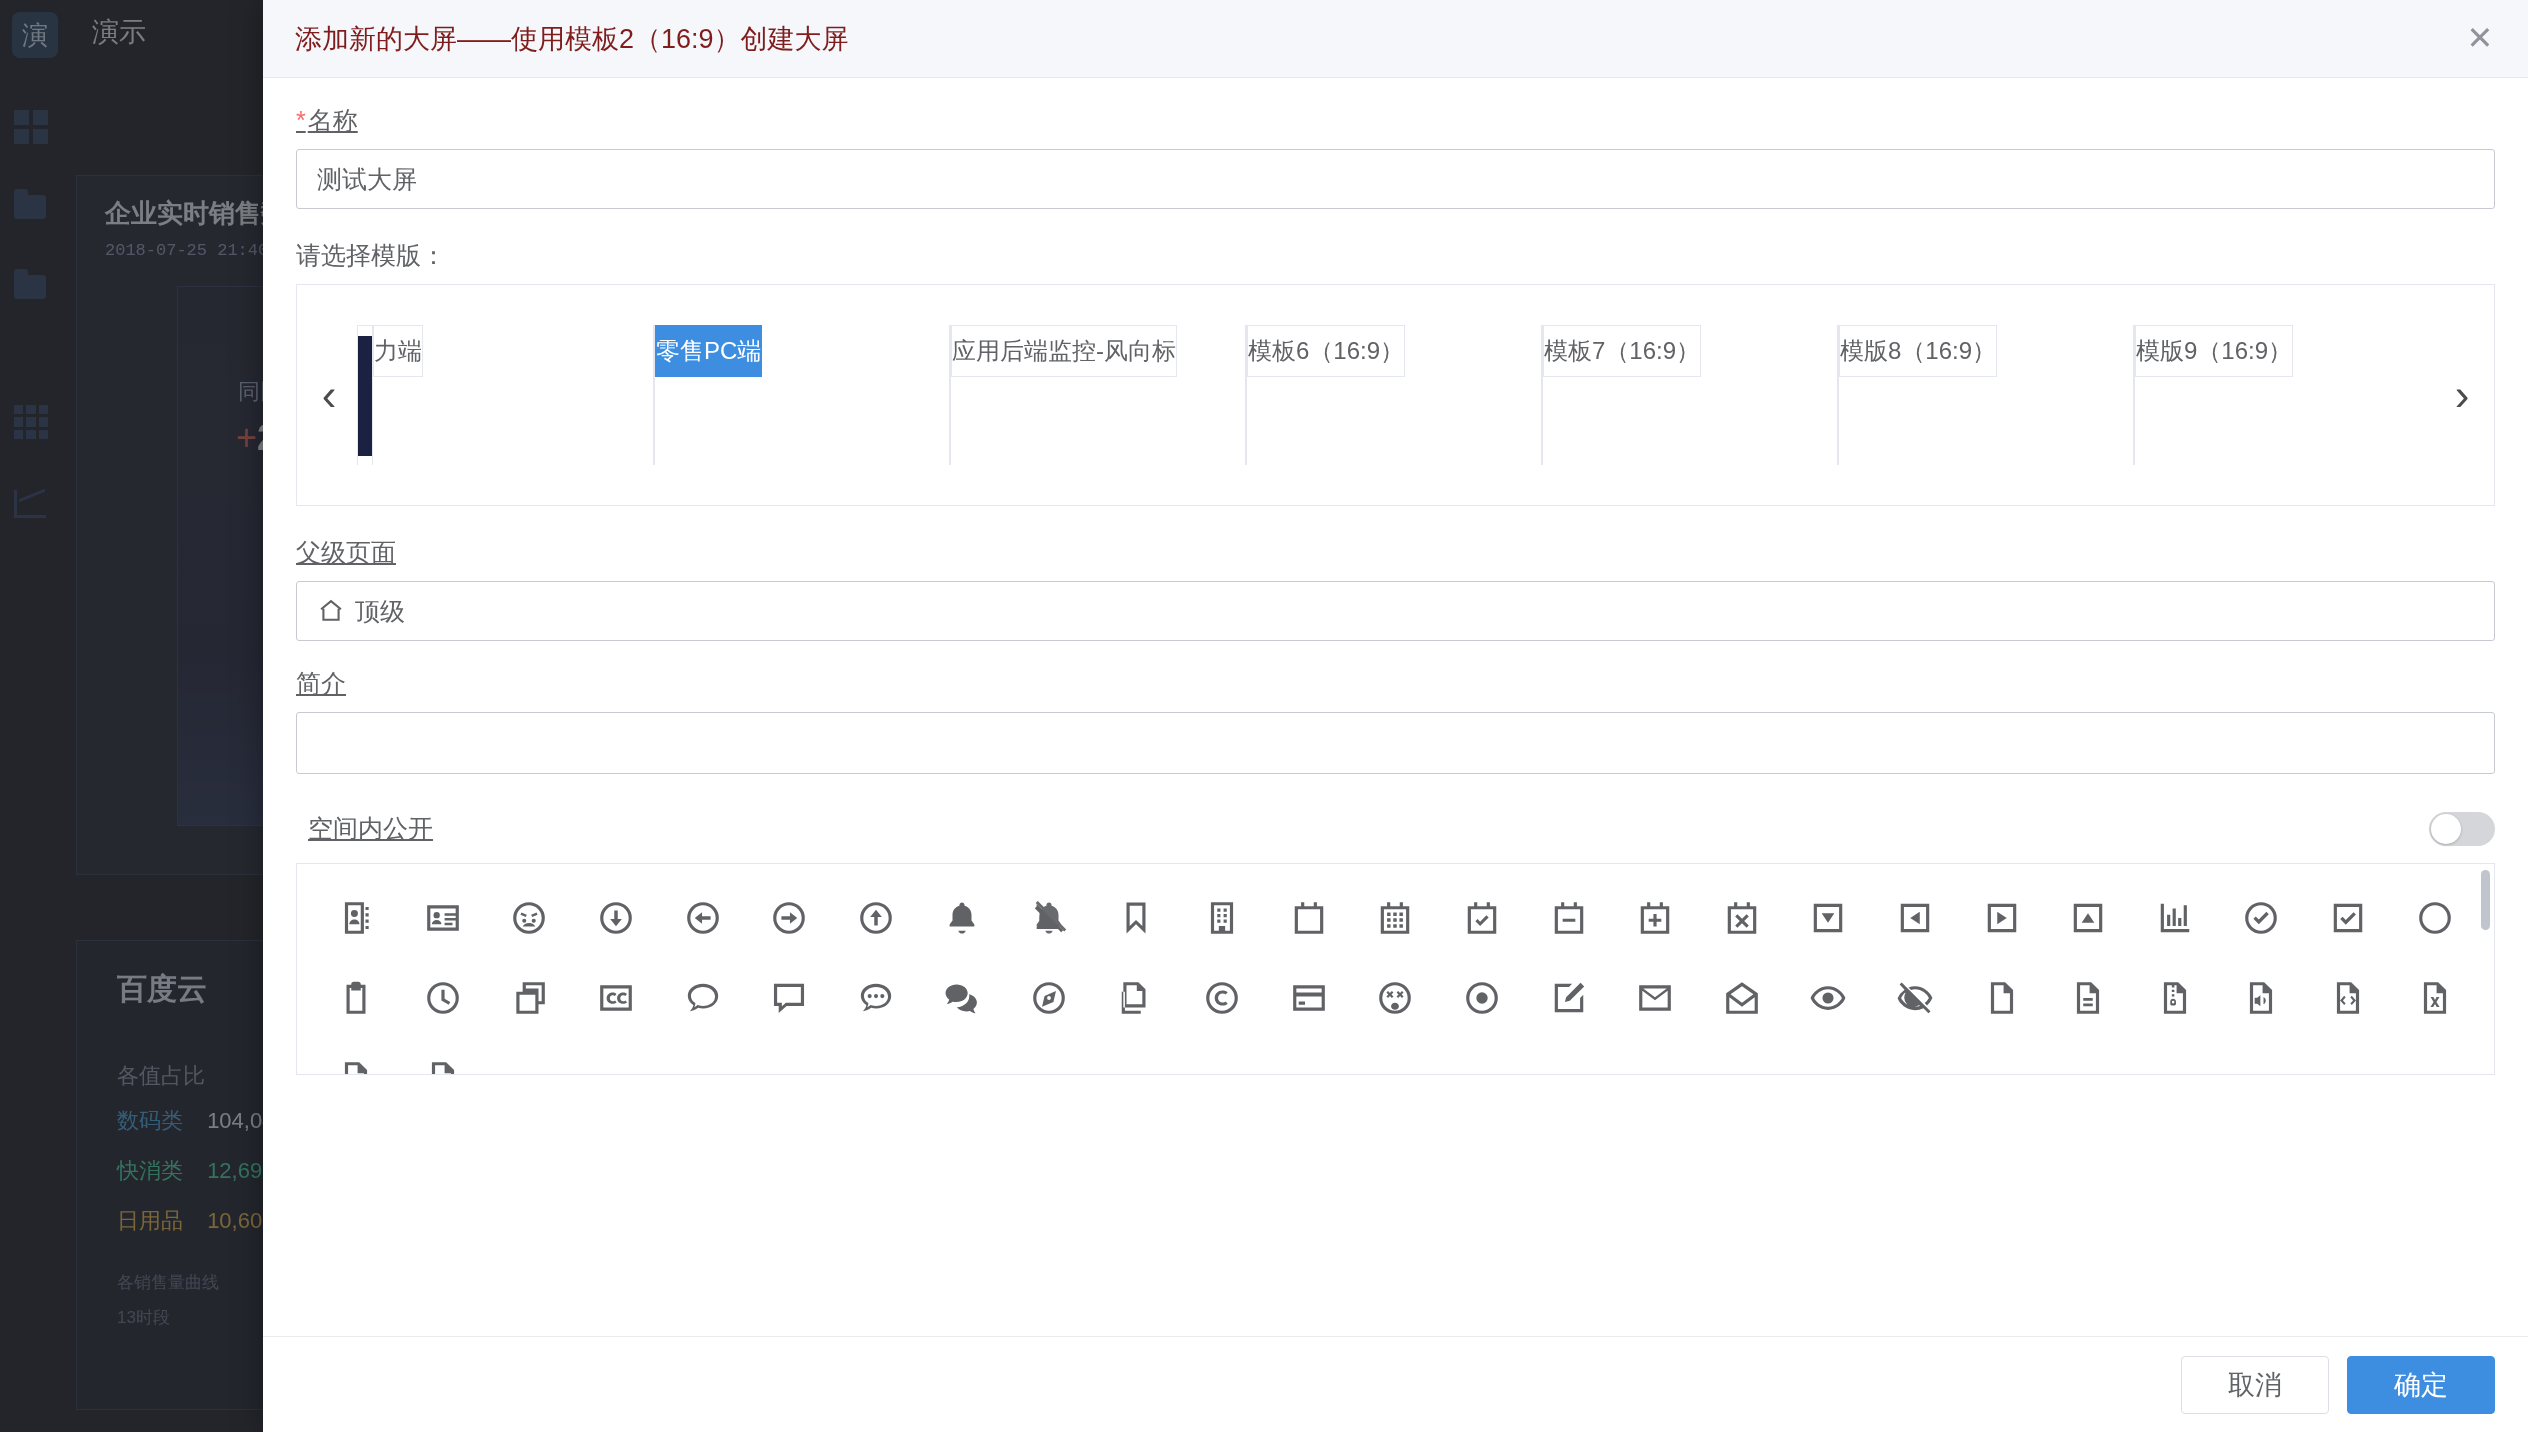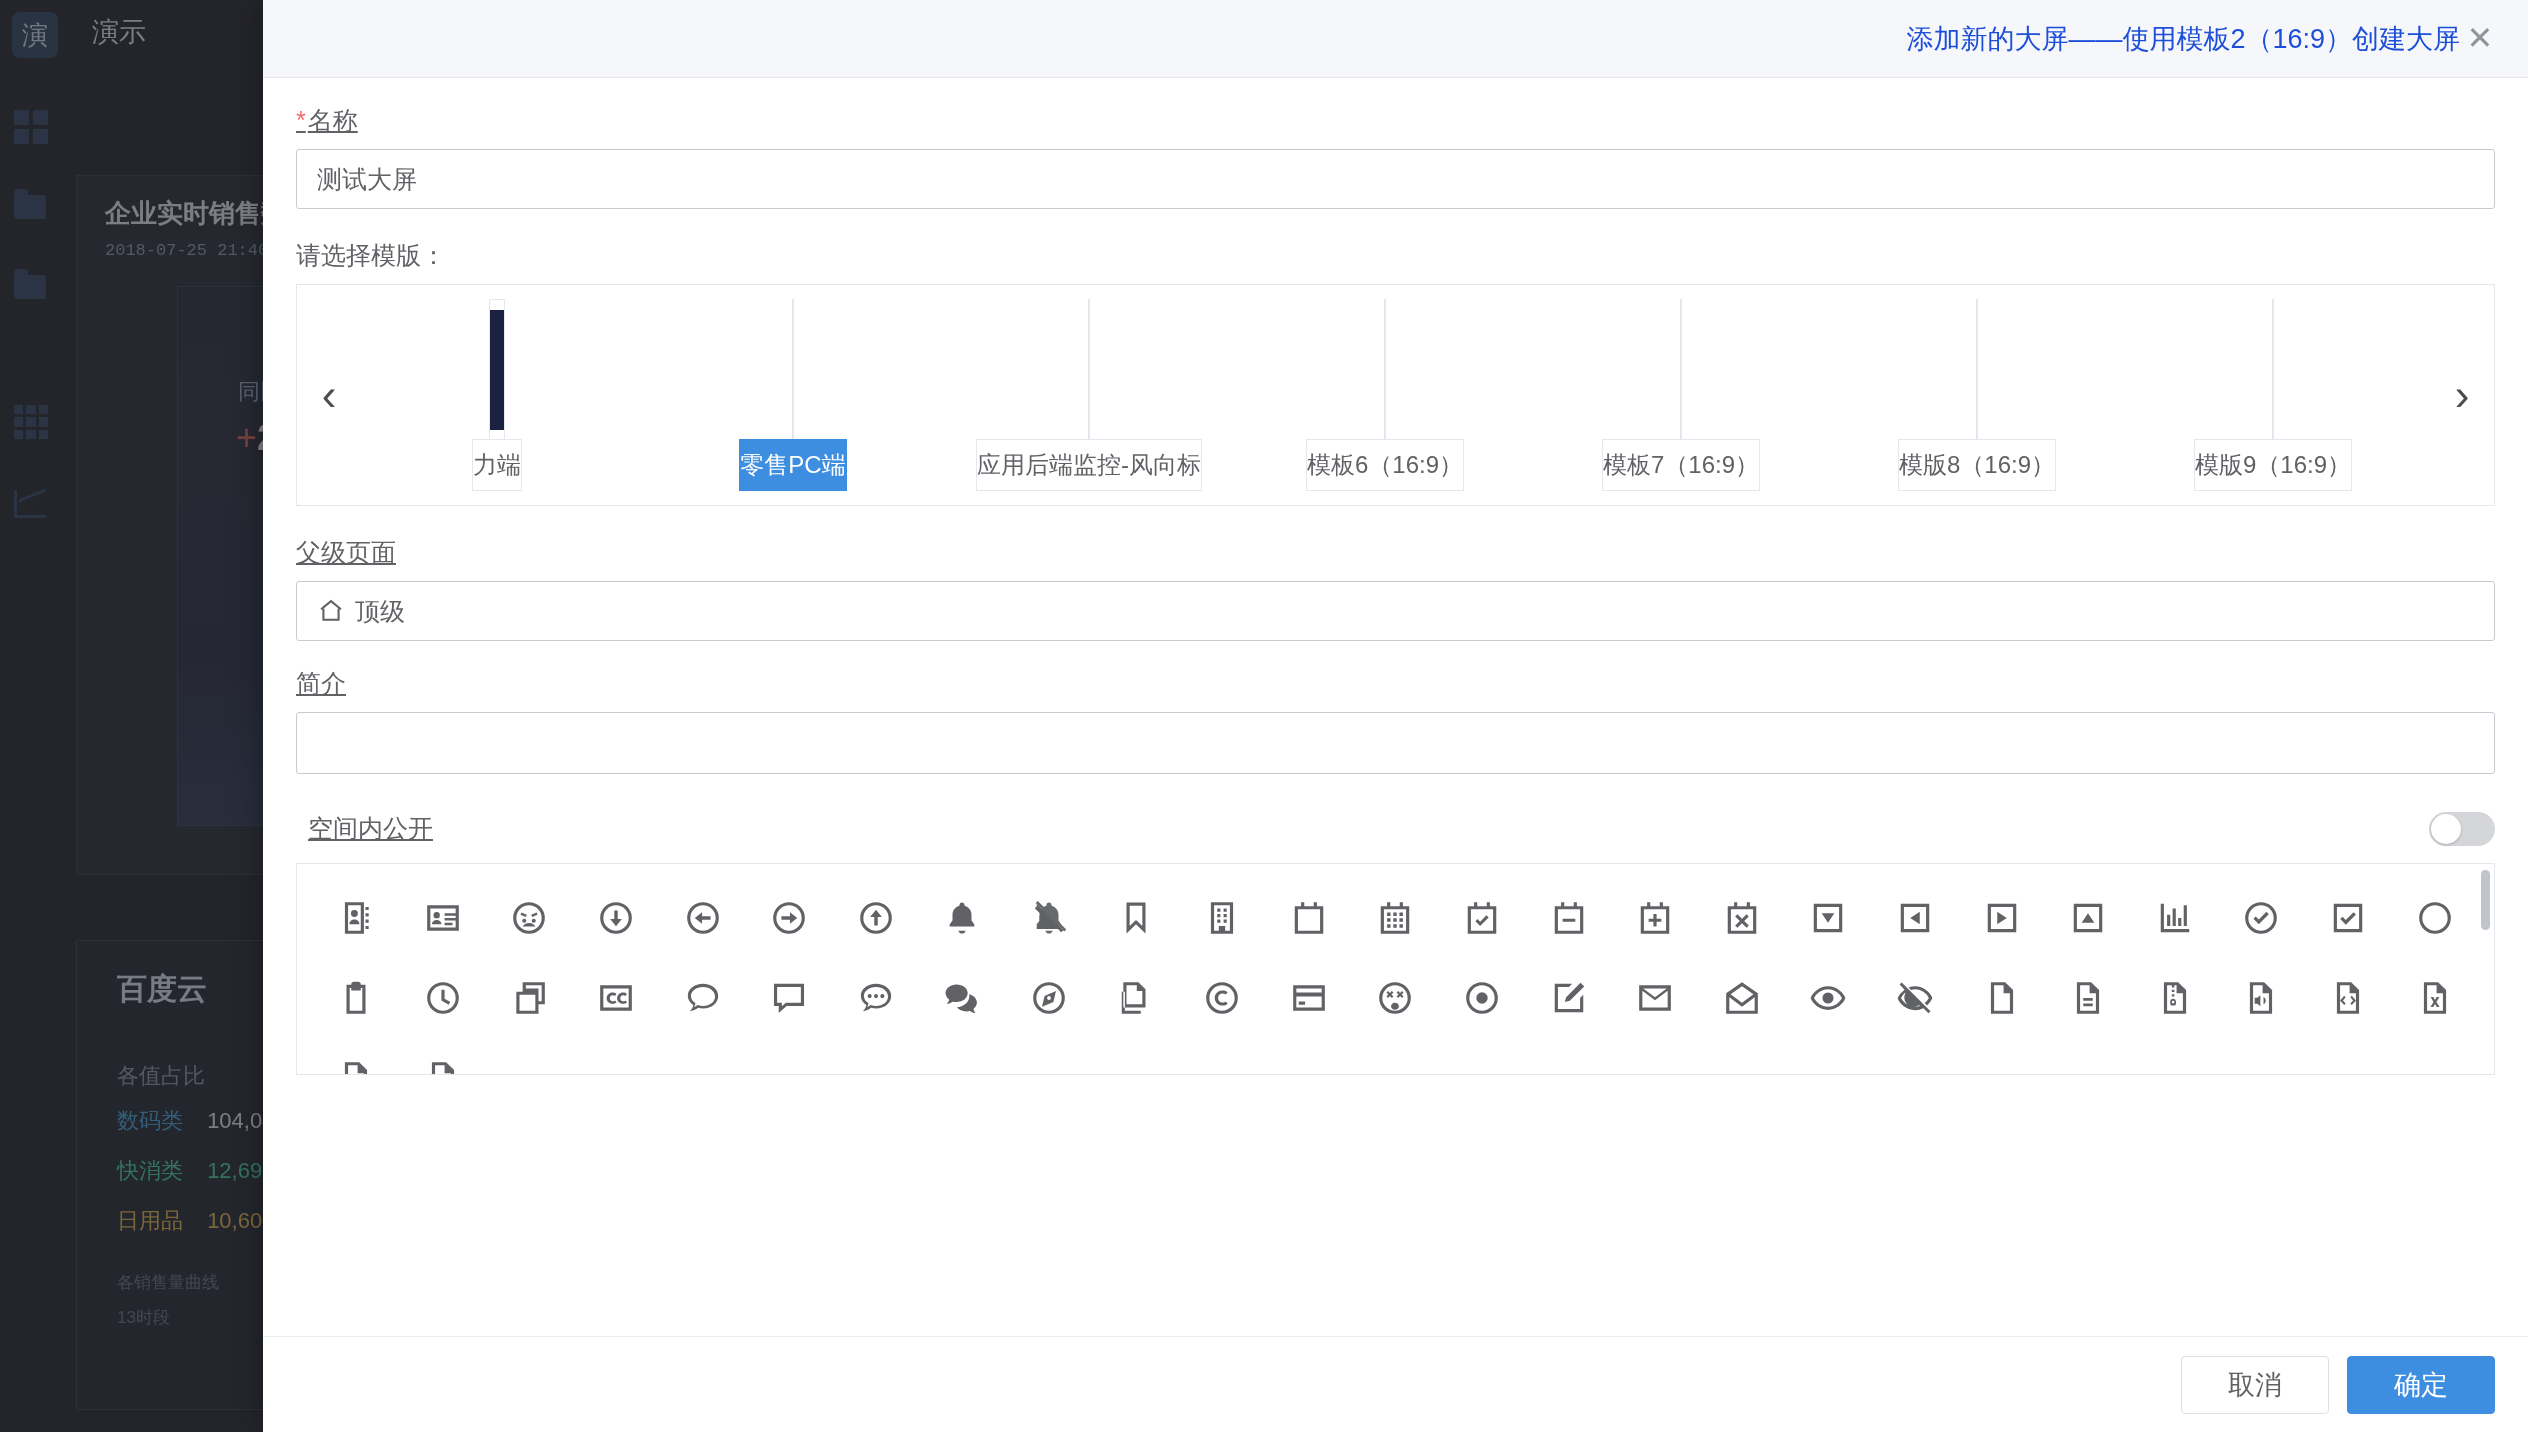--- a/index.html
+++ b/index.html
@@ -68,21 +68,21 @@
   
   .modal {
     position: absolute; left: 263px; top: 0; width: 2265px; height: 1432px;
     background: #ffffff; display: flex; flex-direction: column;
     box-shadow: 0 0 30px rgba(0,0,0,.35);
   }
   .modal-header {
     height: 78px; background: #f5f7fa; border-bottom: 1px solid #e6e8eb;
     display: flex; align-items: center; padding: 0 28px 0 32px; flex: 0 0 78px;
   }
-  .modal-title { font-size: 27px; color: #1d4ed8; flex: 1; text-align: right; }
+  .modal-title { font-size: 27px; color: #7f1d1d; flex: 1; }
   .close-btn {
     width: 40px; height: 40px; color: #909399; font-size: 32px; line-height: 38px;
     text-align: center; cursor: pointer; font-weight: 300;
   }
   .modal-body {
     flex: 1 1 auto; overflow: hidden; padding: 26px 33px 0 33px;
     position: relative;
   }
   .modal-footer {
     flex: 0 0 96px; border-top: 1px solid #e9ebef; background: #fff;
@@ -114,21 +114,21 @@
     border: 1px solid #e4e7ed; background: #fff; height: 222px;
     display: flex; align-items: center; padding: 0 10px; position: relative;
   }
   .tpl-arrow {
     width: 44px; flex: 0 0 44px; text-align: center; font-size: 44px; color: #4c4c4c;
     cursor: pointer; line-height: 1; user-select: none;
   }
   .tpl-list { flex: 1; display: flex; gap: 16px; padding: 0 6px; overflow: hidden; }
   .tpl-card {
     width: 280px; flex: 0 0 280px; background: #fff;
-    display: flex; flex-direction: column; cursor: pointer; align-items: center;
+    display: flex; cursor: pointer;
   }
   .tpl-thumb {
     height: 140px; border: 1px solid #e4e7ed; border-bottom: none;
     overflow: hidden; position: relative; background: #0a1330;
   }
   .tpl-name {
     height: 52px; border: 1px solid #e4e7ed; font-size: 24px; color: #606266;
     display: flex; align-items: center; justify-content: center; background: #fff;
     white-space: nowrap;
   }

